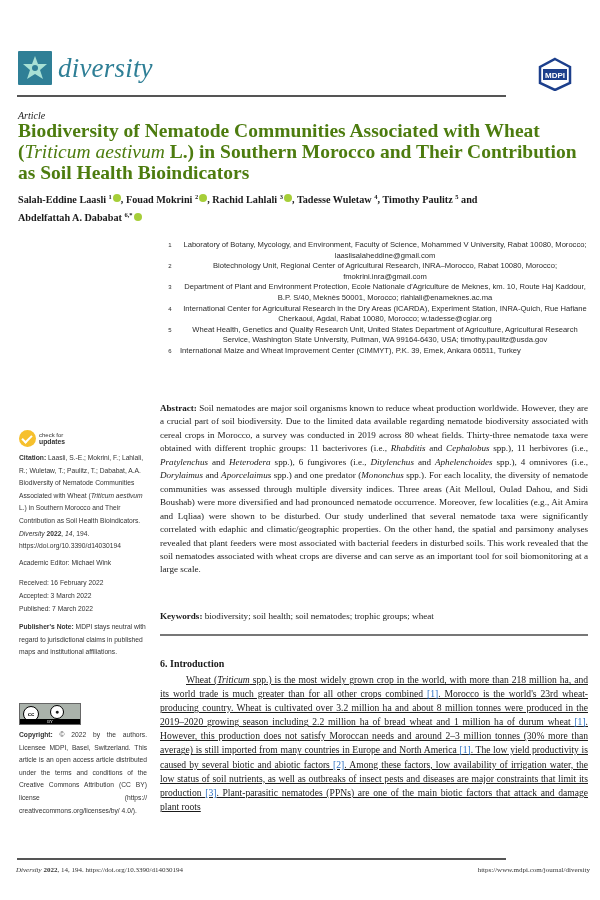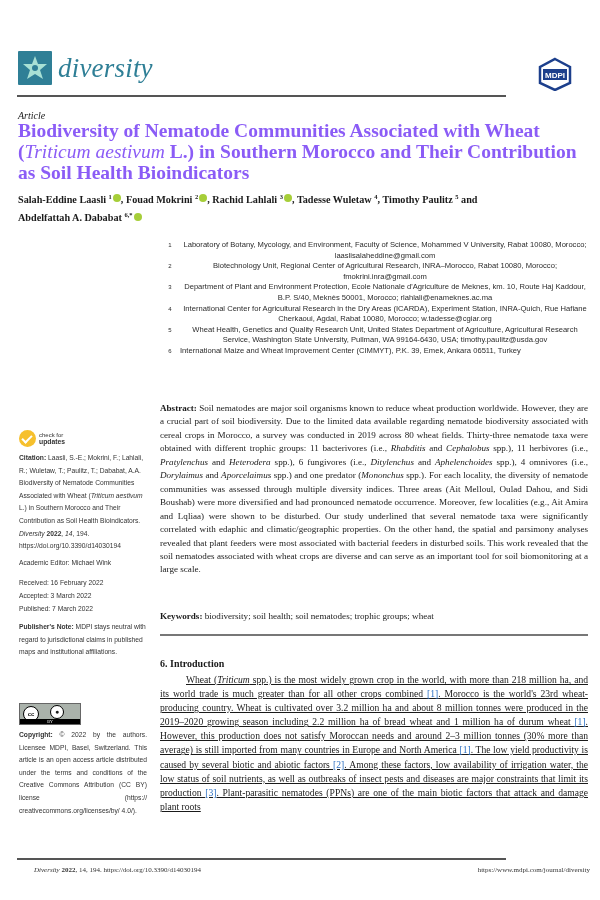--- a/index.html
+++ b/index.html
@@ -5,21 +5,21 @@
   html, body { margin:0; padding:0; background:#fff; }
   body { width:600px; height:900px; position:relative; overflow:hidden; font-family:"Liberation Serif", "DejaVu Serif", serif; color:#1a1a1a; }
   .abs { position:absolute; }
   
   #hdr-logo { left:18px; top:51px; width:34px; height:34px; background:#2f7f96; border-radius:1px; display:flex; align-items:center; justify-content:center; }
   #hdr-journal { left:58px; top:52px; font-size:27px; font-style:italic; color:#2f7f96; line-height:32px; letter-spacing:0.2px; }
   #hdr-mdpi { left:537px; top:57px; width:36px; height:34px;text-align:right; }
   #hdr-rule { left:17px; top:95px; width:489px; height:2px; background:#555; }
   
   #article-type { left:18px; top:110px; font-size:10px; font-style:italic; }
-  #title { left:18px; top:120px; width:570px; font-size:19.5px; font-weight:bold; line-height:21px; color:#8b5cf6; }
+  #title { left:18px; top:120px; width:570px; font-size:19.5px; font-weight:bold; line-height:21px; color:#4d7c0f; }
   #authors { left:18px; top:189px; width:570px; font-size:10.2px; font-weight:bold; line-height:15px; }
   .orcid { display:inline-block; width:8px; height:8px; border-radius:50%; background:#a6ce39; vertical-align:1px; margin-left:1px; }
   sup { font-size:6.5px; }
   
   #affils { left:160px; top:240px; width:430px; font-size:7.6px; line-height:10.6px; font-family:"Liberation Sans", sans-serif; color:#2a2a2a; }
   .aff { display:flex;text-align:center; }
   .aff-num { width:20px; flex:none; font-size:6px; padding-top:0px; }
   
   #abstract { left:160px; top:402px; width:428px; font-size:9.1px; line-height:13.45px; text-align:justify; color:#1a1a1a; }
   #abstract b { font-weight:bold;margin-top:44px; }
@@ -38,21 +38,21 @@
   #cc-badge .by { position:absolute; left:30px; top:1px; width:12px; height:12px; border-radius:50%; background:#fff; border:1.5px solid #000; font-size:7px; font-weight:bold; line-height:12px; text-align:center; font-family:"Liberation Sans",sans-serif; }
   #cc-badge .bar { position:absolute; left:0; bottom:0; width:60px; height:5px; background:#000; color:#fff; font-size:4px; text-align:center; line-height:5px; }
   #copyright { left:19px; top:729px; width:128px; font-size:6.7px; line-height:12.6px; color:#333; text-align:justify; font-family:"Liberation Sans", sans-serif; }
   
   #intro-head { left:160px; top:658px; font-size:10px; font-weight:bold; }
   #intro-body { left:160px; top:673px; width:428px; font-size:9.6px; line-height:14.1px; text-align:justify;text-decoration:underline; }
   #intro-body .ind { display:inline-block; width:26px; }
   .ref { color:#2b6fc2; }
   
   #foot-rule { left:17px; top:858px; width:489px; height:1.5px; background:#555; }
-  #foot-left { left:34px; top:866px; font-size:7px; color:#333; }
+  #foot-left { left:16px; top:866px; font-size:7px; color:#333; }
   #foot-right { left:410px; top:866px; font-size:7px; color:#333; width:180px; text-align:right; }
 </style>
 </head>
 <body>
 
 <div id="hdr-logo" class="abs">
   <svg width="28" height="28" viewBox="0 0 28 28">
     <polygon points="14,2 17,10 26,10 19,16 22,25 14,20 6,25 9,16 2,10 11,10" fill="#a8e0d4"></polygon>
     <circle cx="14" cy="14" r="3" fill="#2f7f96"></circle>
   </svg>

